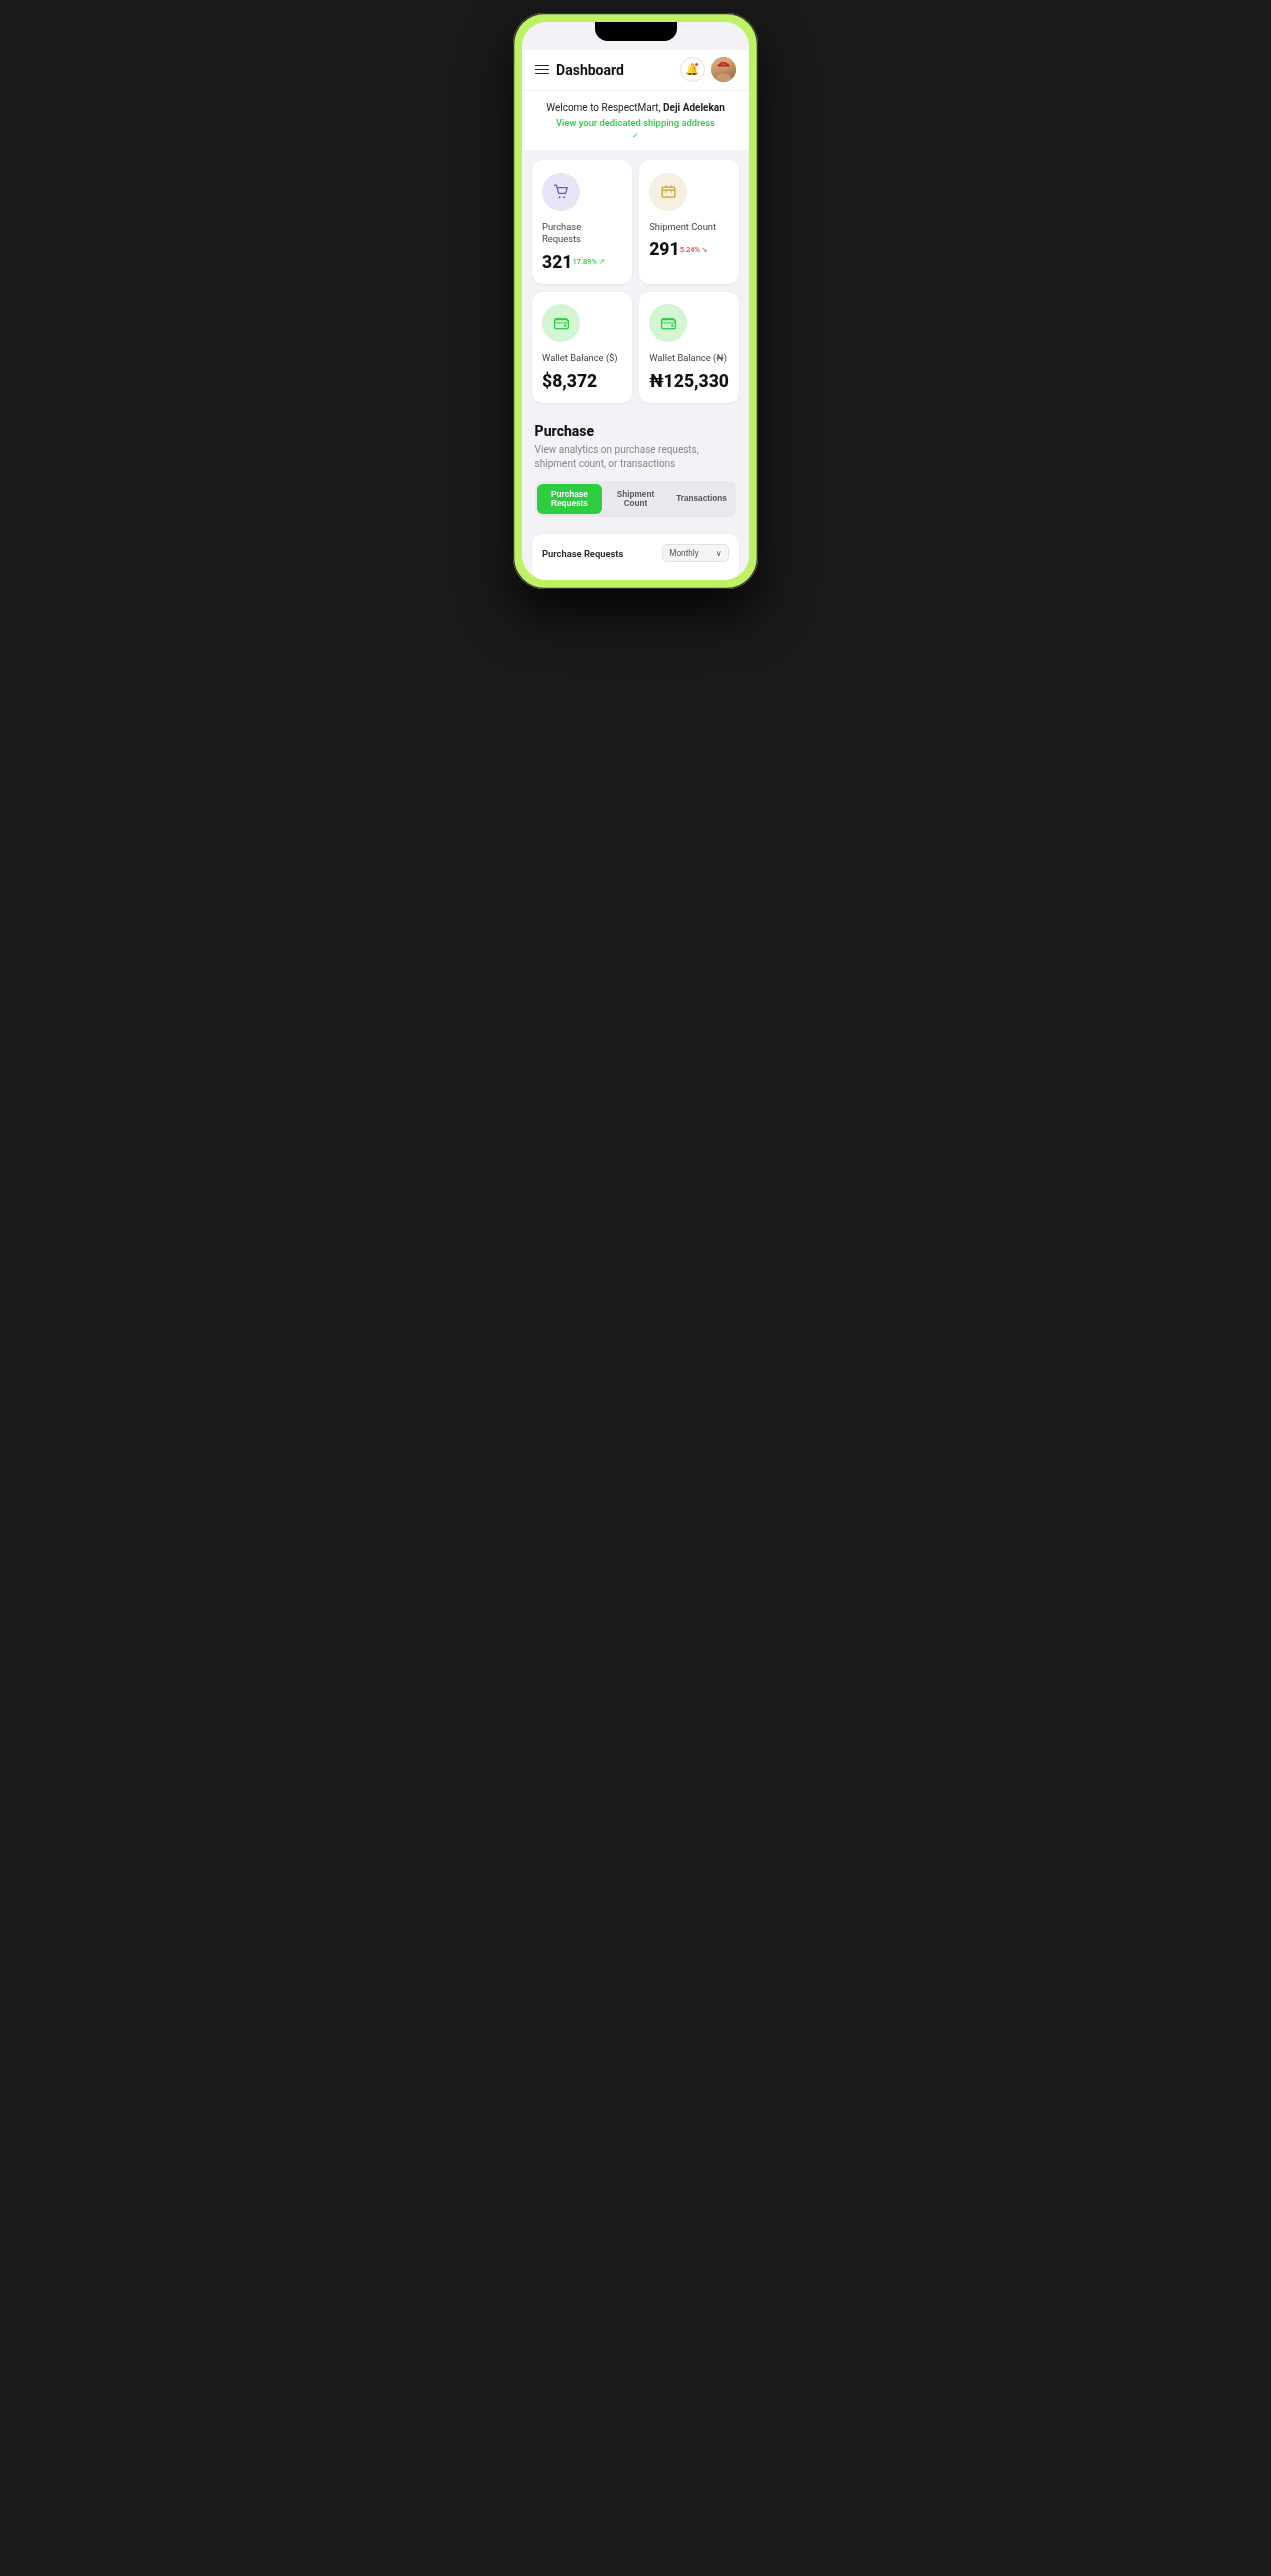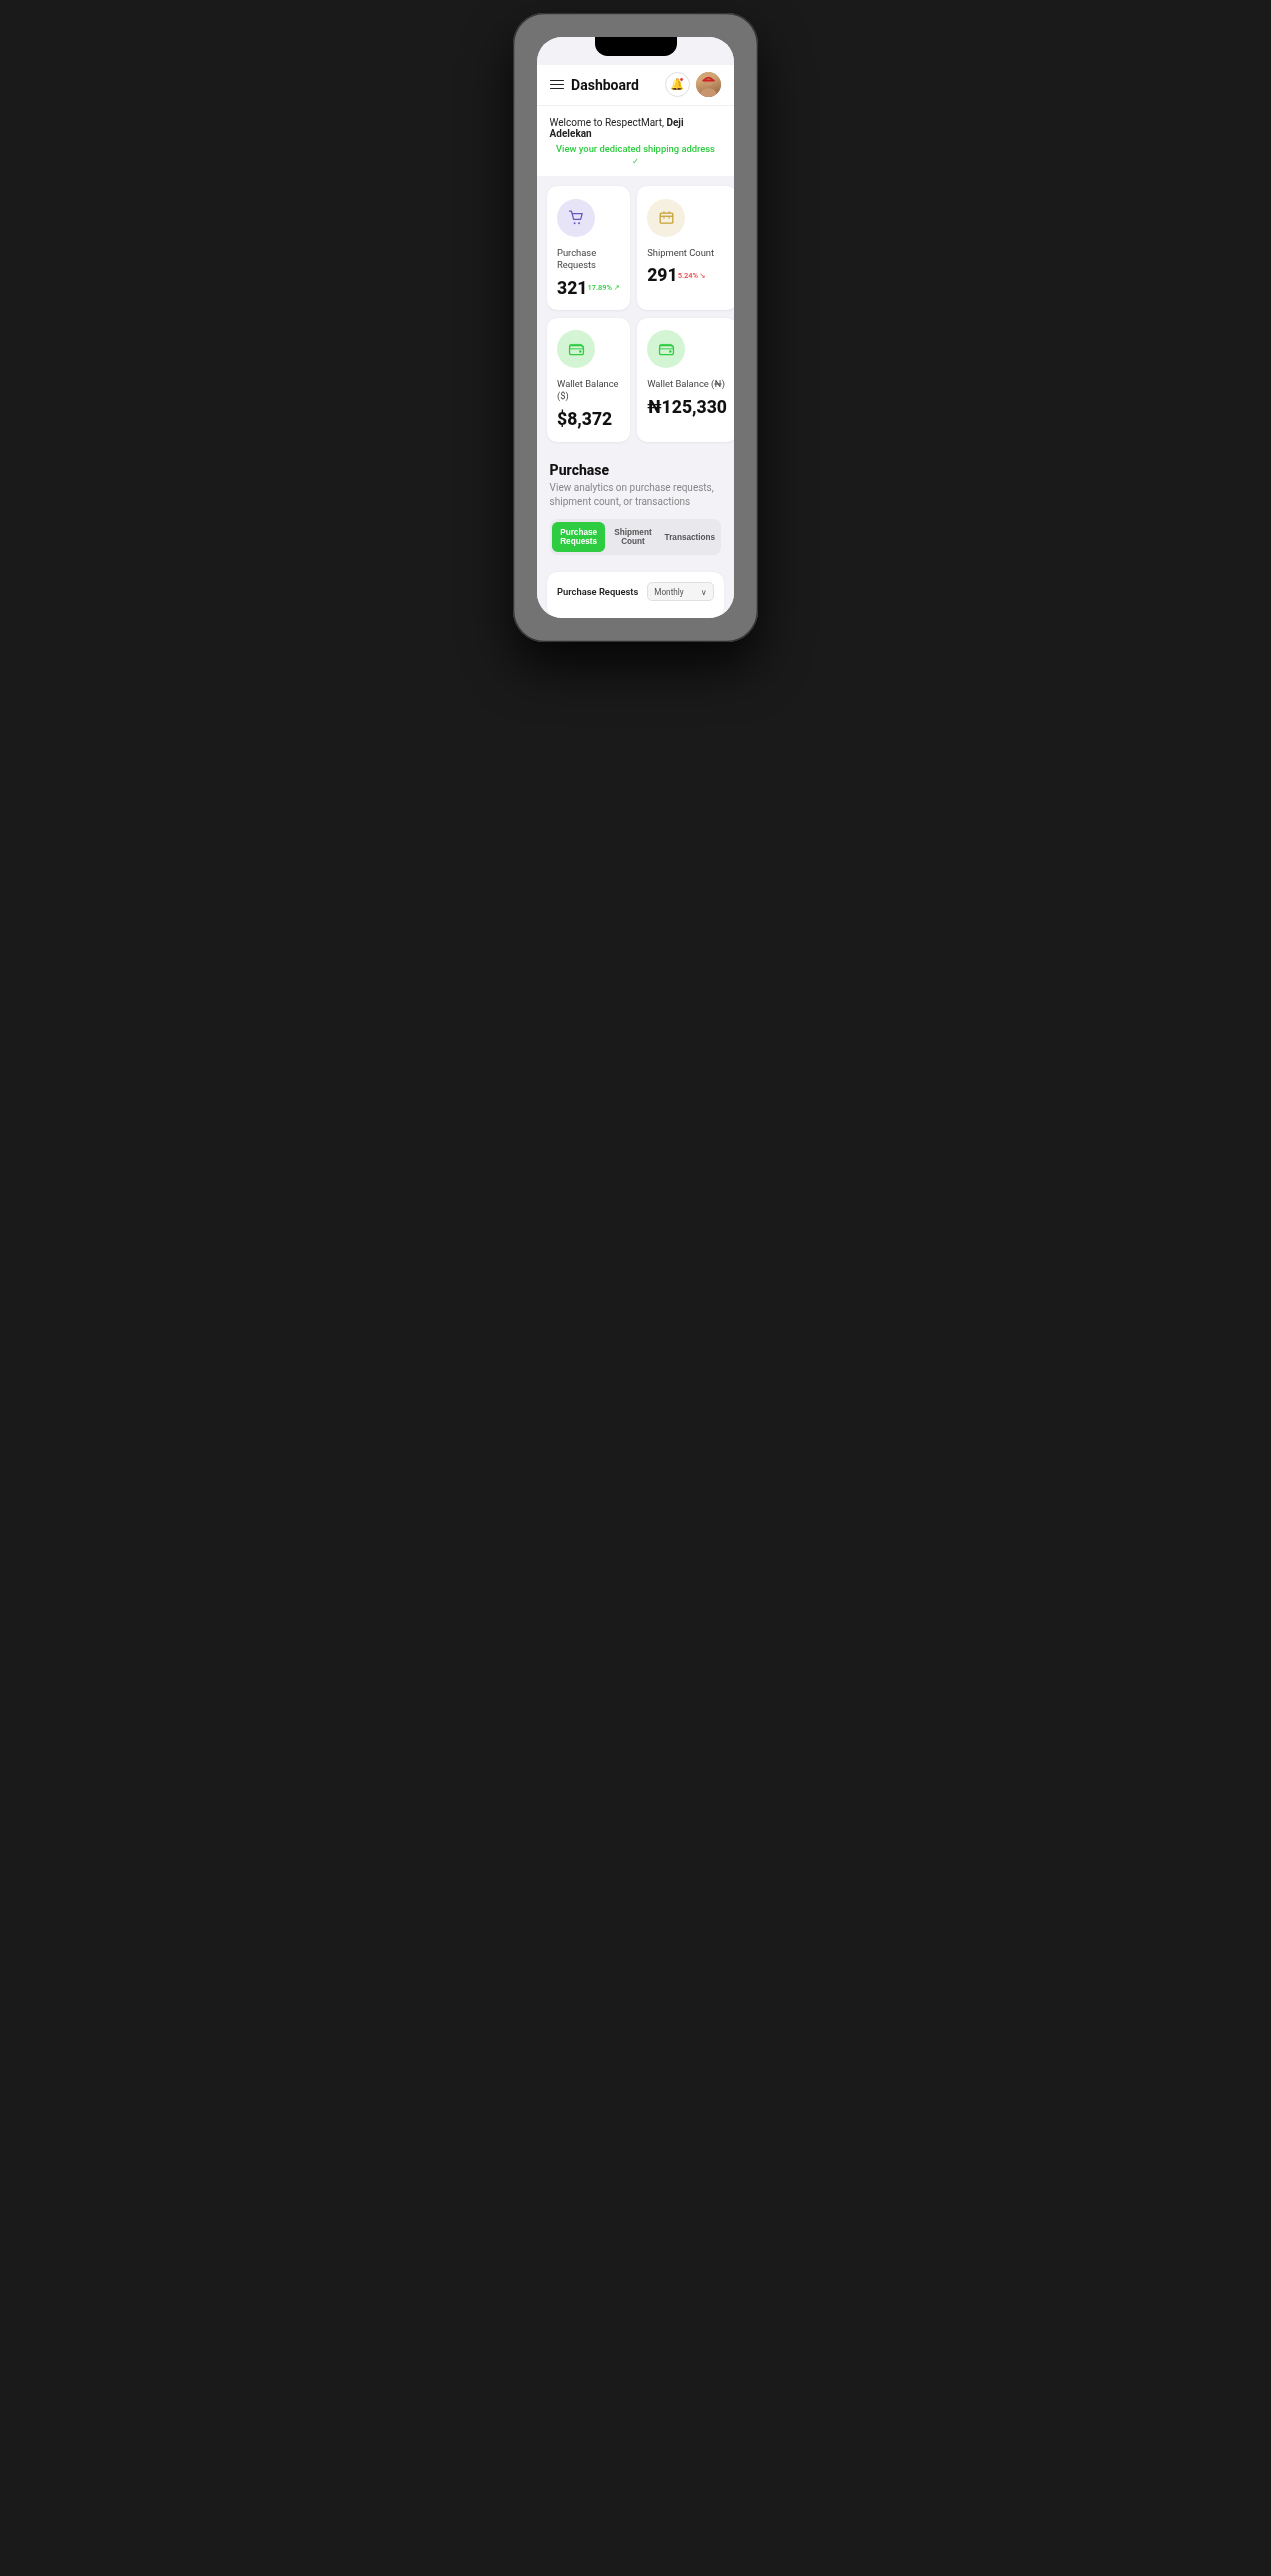--- a/index.html
+++ b/index.html
@@ -10,23 +10,23 @@
       display: flex;
       justify-content: center;
       align-items: flex-start;
       min-height: 100vh;
       font-family: -apple-system, BlinkMacSystemFont, 'Segoe UI', Roboto, sans-serif;
       padding: 12.6px 0;
     }
 
     .phone-frame {
       width: 245px;
-      background: #737373;
+      background: #bef264;
       border-radius: 31px;
-      padding: 24px;
+      padding: 9px;
       box-shadow: 0 25px 50px rgba(0,0,0,0.8), inset 0 0 0 1.3px #333;
       position: relative;
     }
 
     .phone-screen {
       background: #f2f2f7;
       border-radius: 25px;
       overflow: hidden;
       position: relative;
     }
@@ -143,20 +143,21 @@
     .welcome-section {
       background: #fff;
       padding: 11.3px 12.6px 10px 12.6px;
       border-top: 0.6px solid #f0f0f0;
     }
 
     .welcome-text {
       font-size: 10px;
       color: #222;
       margin-bottom: 3.8px;
+      text-align: center;
     }
 
     .welcome-text strong {
       font-weight: 700;
     }
 
     .shipping-link {
       color: #2ecc40;
       font-size: 9.4px;
       font-weight: 500;

